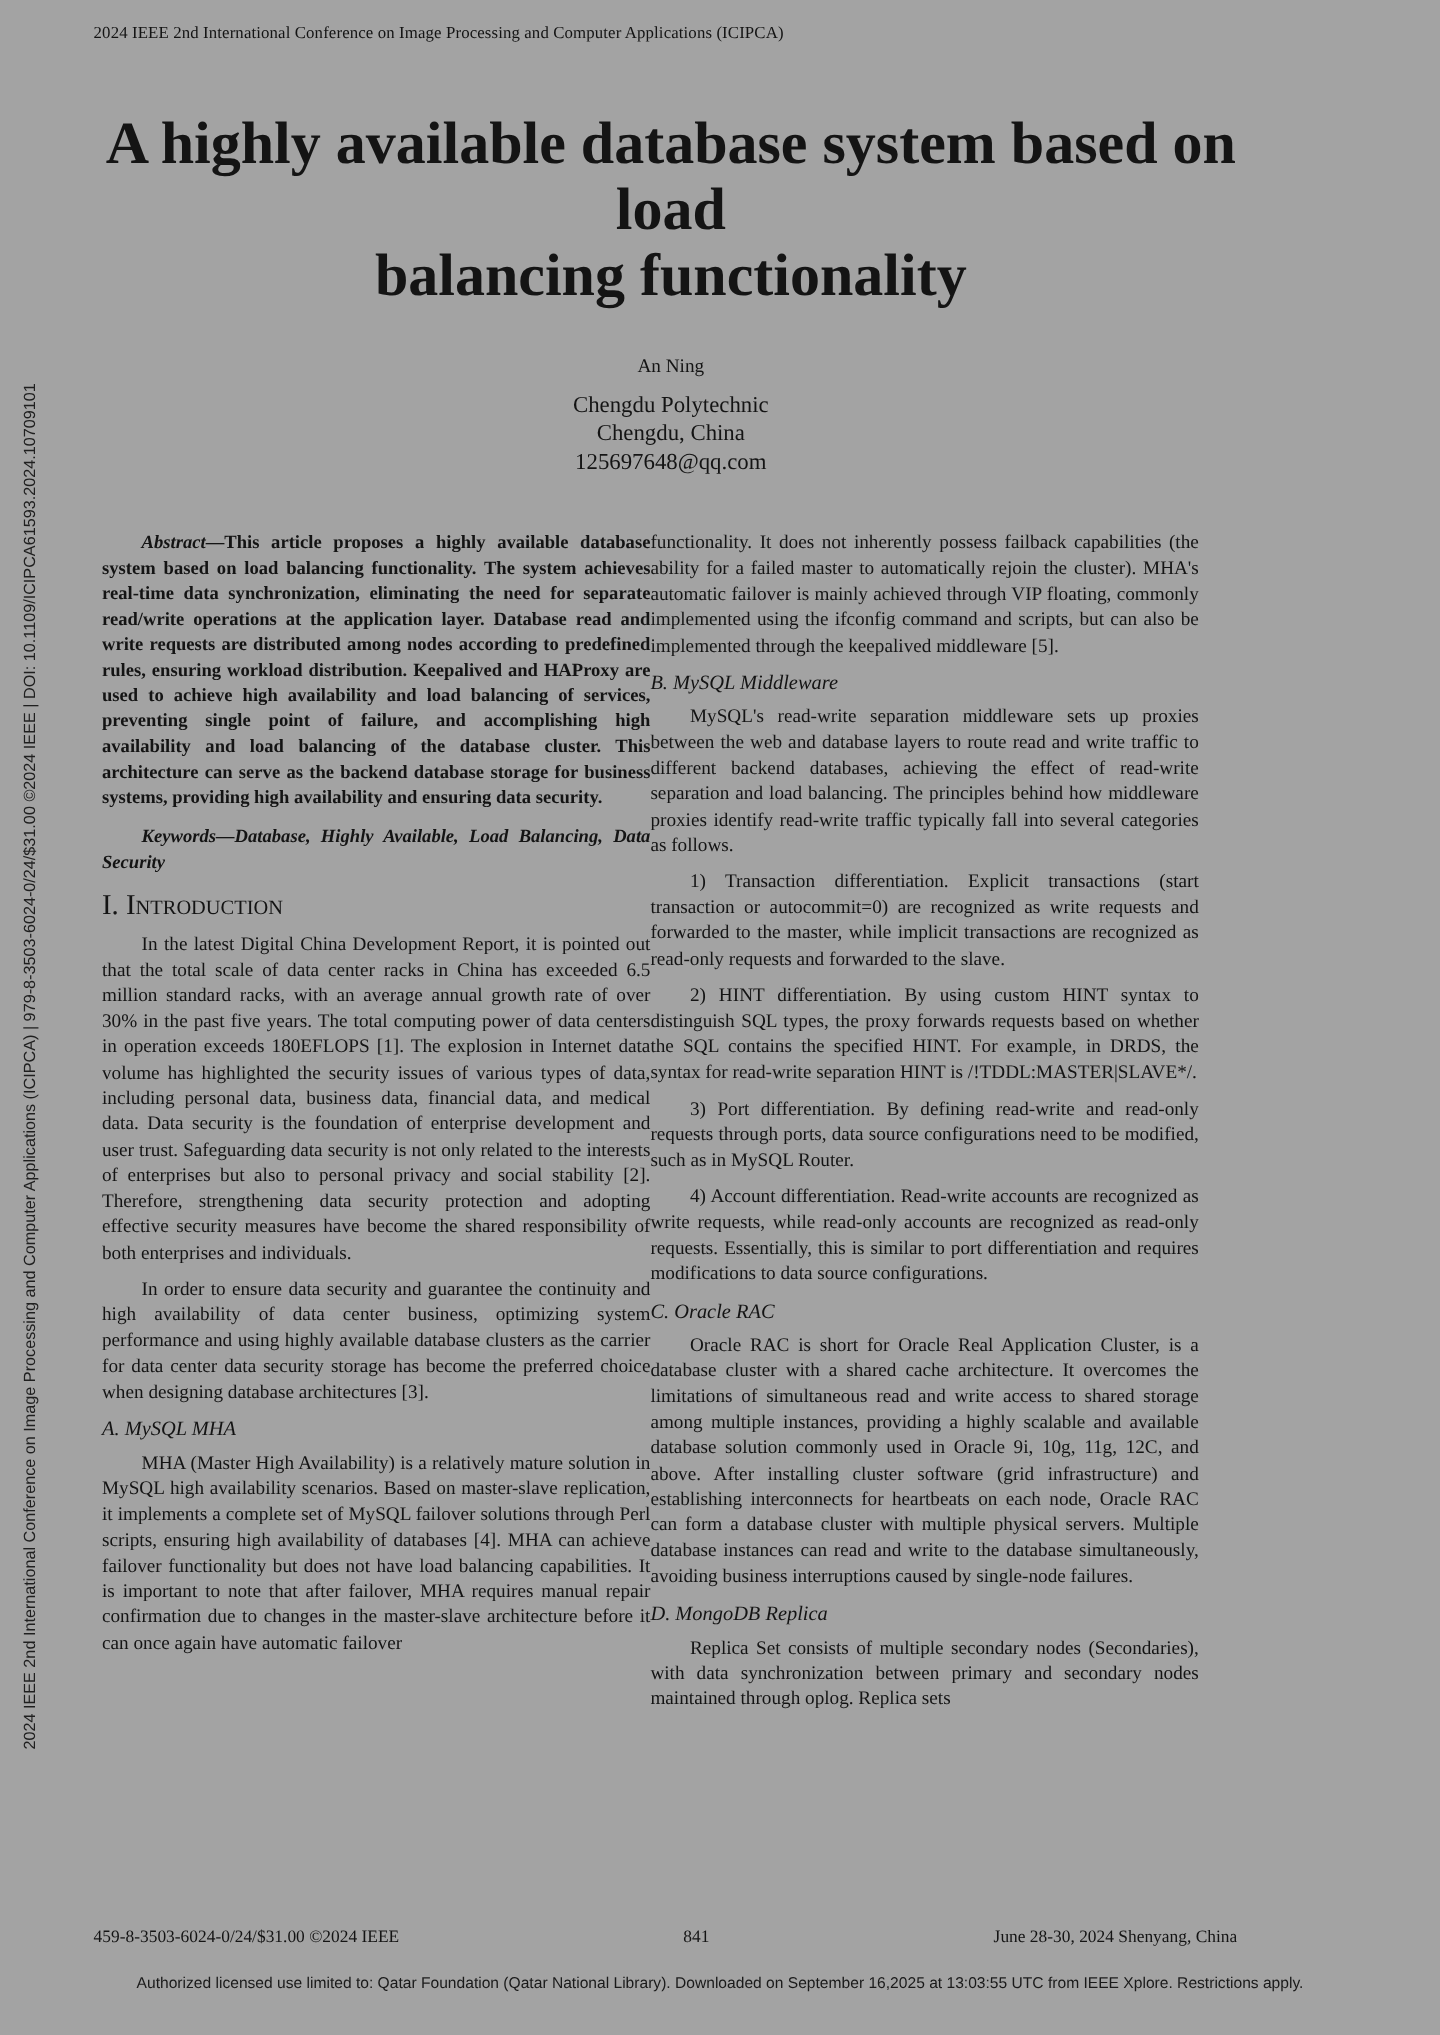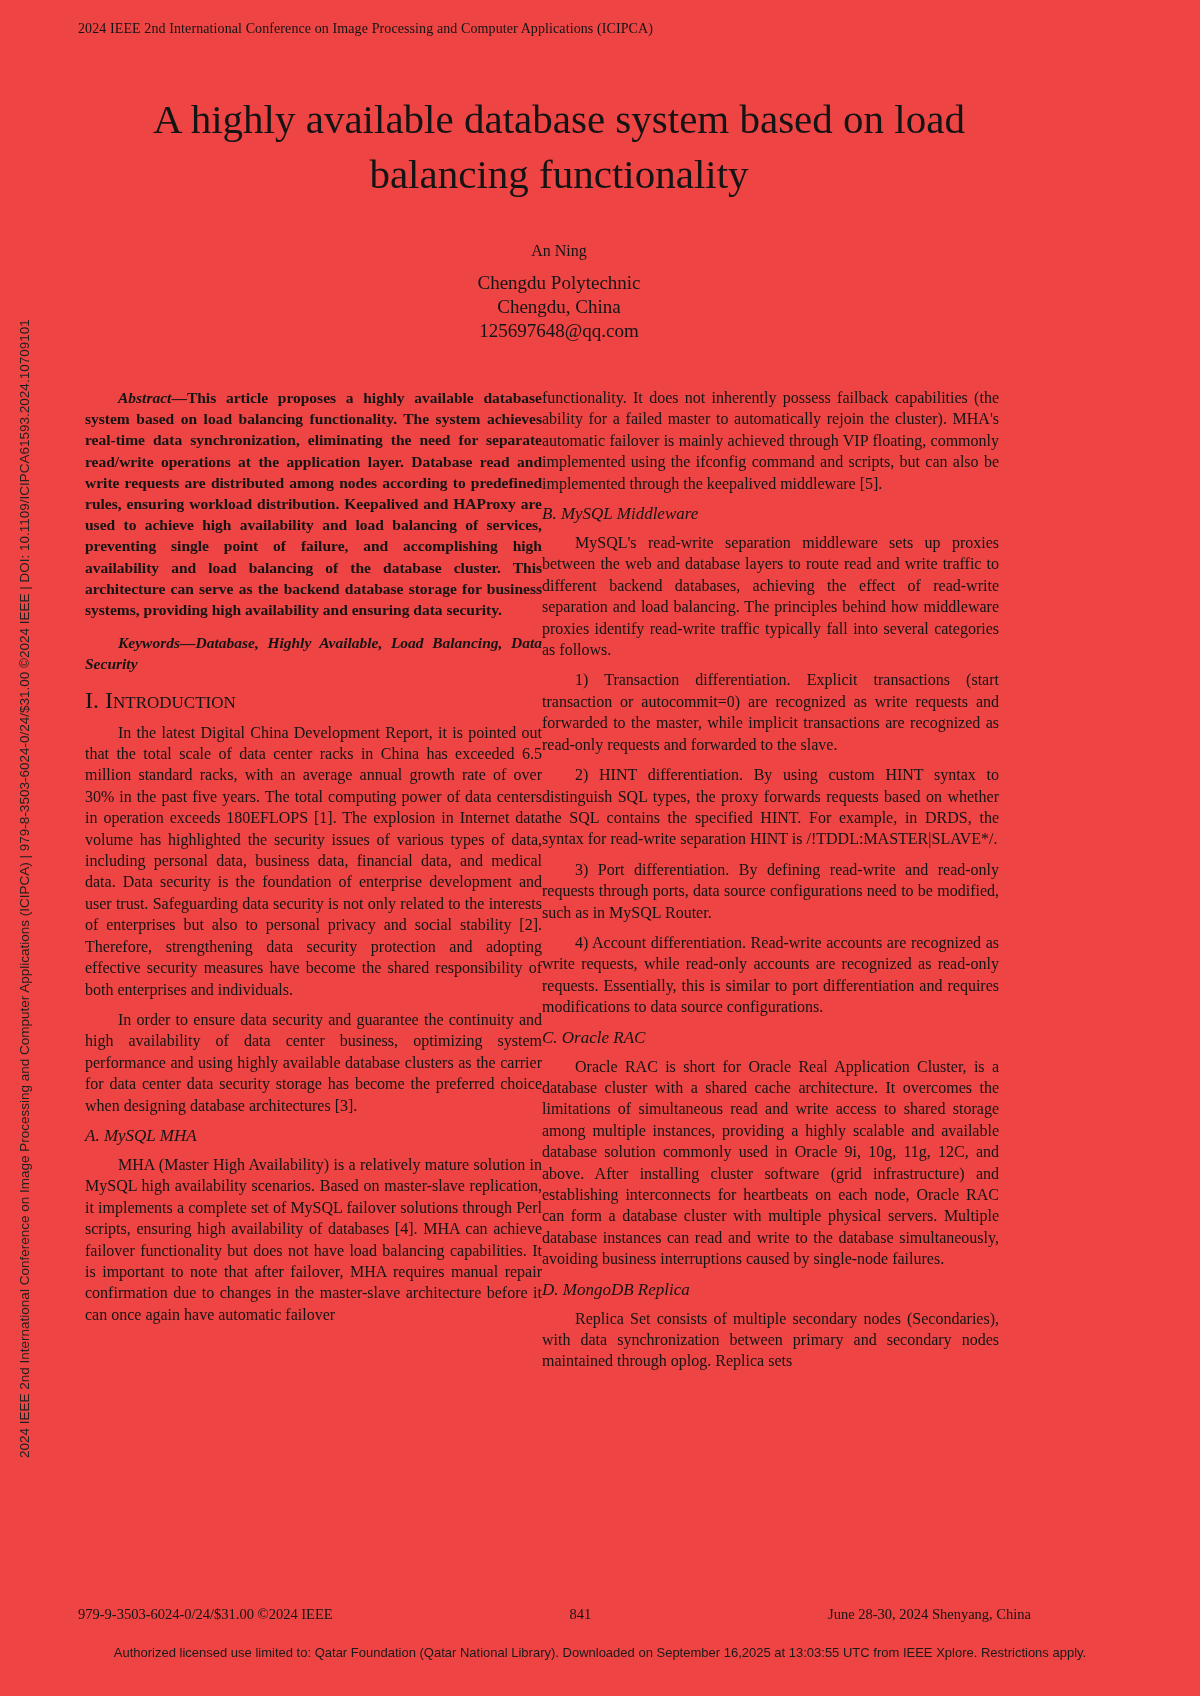--- a/index.html
+++ b/index.html
@@ -1,21 +1,21 @@
 <!DOCTYPE html>
 <html><head>
 <meta charset="utf-8">
 <style>
   html, body { margin: 0; padding: 0; background: #e8e8e8; }
   .page {
     position: relative;
     width: 1200px;
     height: 1696px;
     margin: 0 auto;
-    background: #ef4444;
+    background: #a3a3a3;
     color: #141414;
     font-family: "Liberation Serif", serif;
     overflow: hidden;
   }
   .running-head {
     position: absolute;
     top: 21px;
     left: 78px;
     font-size: 14px;
     letter-spacing: 0.1px;
@@ -34,23 +34,23 @@
     white-space: nowrap;
   }
   .main {
     position: absolute;
     left: 85px;
     top: 92px;
     width: 948px;
   }
   .title {
     text-align: center;
-    font-size: 41px;
+    font-size: 50px;
     line-height: 55px;
-    font-weight: normal;
+    font-weight: bold;
     margin: 0;
   }
   .author-block {
     margin-top: 36px;
     text-align: center;
   }
   .author-name { font-size: 16px; line-height: 26px; margin-bottom: 7px; margin-top: 20px; }
   .author-line { font-size: 19px; line-height: 24px; }
   .columns {
     display: flex;
@@ -161,20 +161,20 @@
         <p class="body-par">Oracle RAC is short for Oracle Real Application Cluster, is a database cluster with a shared cache architecture. It overcomes the limitations of simultaneous read and write access to shared storage among multiple instances, providing a highly scalable and available database solution commonly used in Oracle 9i, 10g, 11g, 12C, and above. After installing cluster software (grid infrastructure) and establishing interconnects for heartbeats on each node, Oracle RAC can form a database cluster with multiple physical servers. Multiple database instances can read and write to the database simultaneously, avoiding business interruptions caused by single-node failures.</p>
 
         <h3 class="sub-heading">D. MongoDB Replica</h3>
         <p class="body-par">Replica Set consists of multiple secondary nodes (Secondaries), with data synchronization between primary and secondary nodes maintained through oplog. Replica sets</p>
       </div>
 
     </div>
   </div>
 
   <div class="footer-row">
-    <span>979-9-3503-6024-0/24/$31.00 ©2024 IEEE</span>
+    <span>459-8-3503-6024-0/24/$31.00 ©2024 IEEE</span>
     <span>841</span>
     <span>June 28-30, 2024 Shenyang, China</span>
   </div>
 
   <div class="license-notice">Authorized licensed use limited to: Qatar Foundation (Qatar National Library). Downloaded on September 16,2025 at 13:03:55 UTC from IEEE Xplore.  Restrictions apply.</div>
 
 </div>
 
 </body></html>

